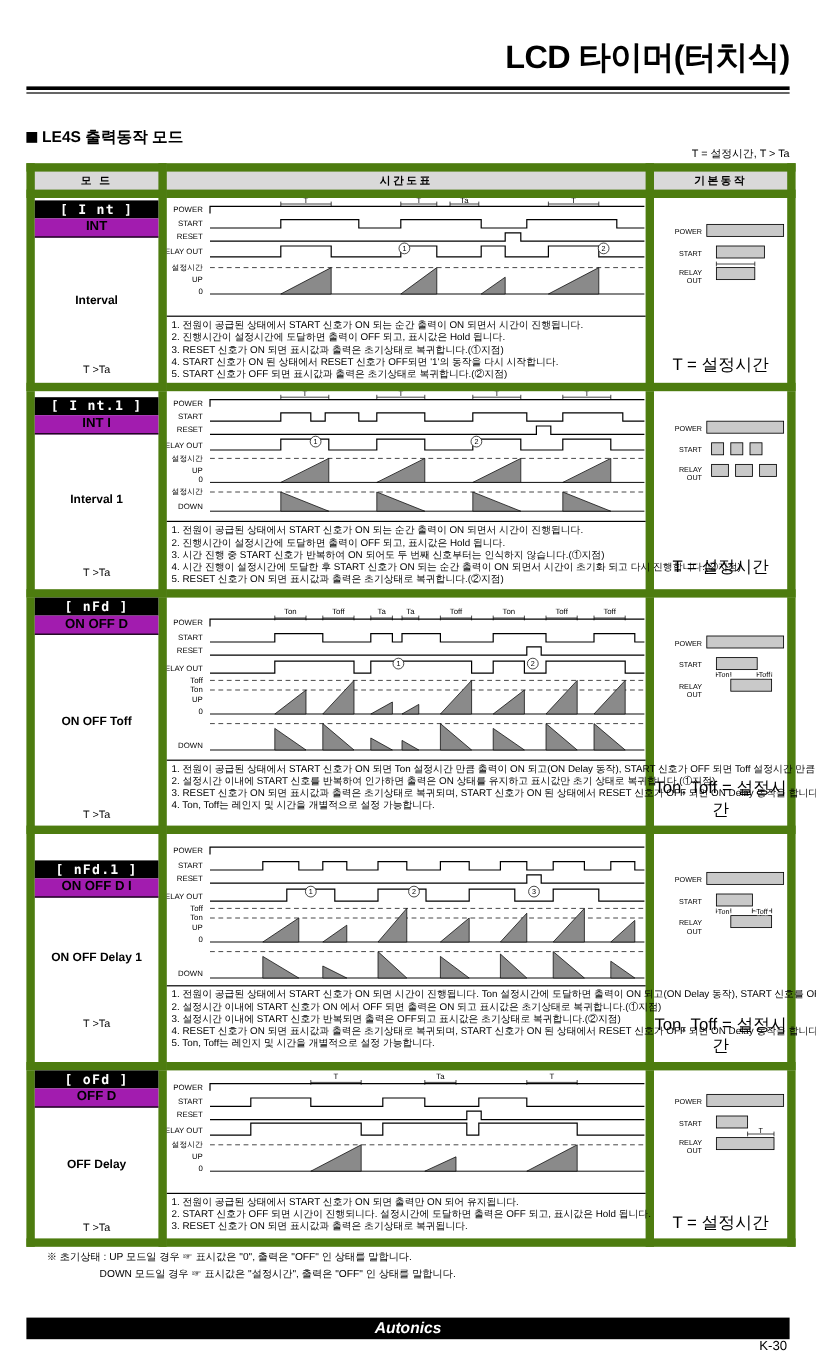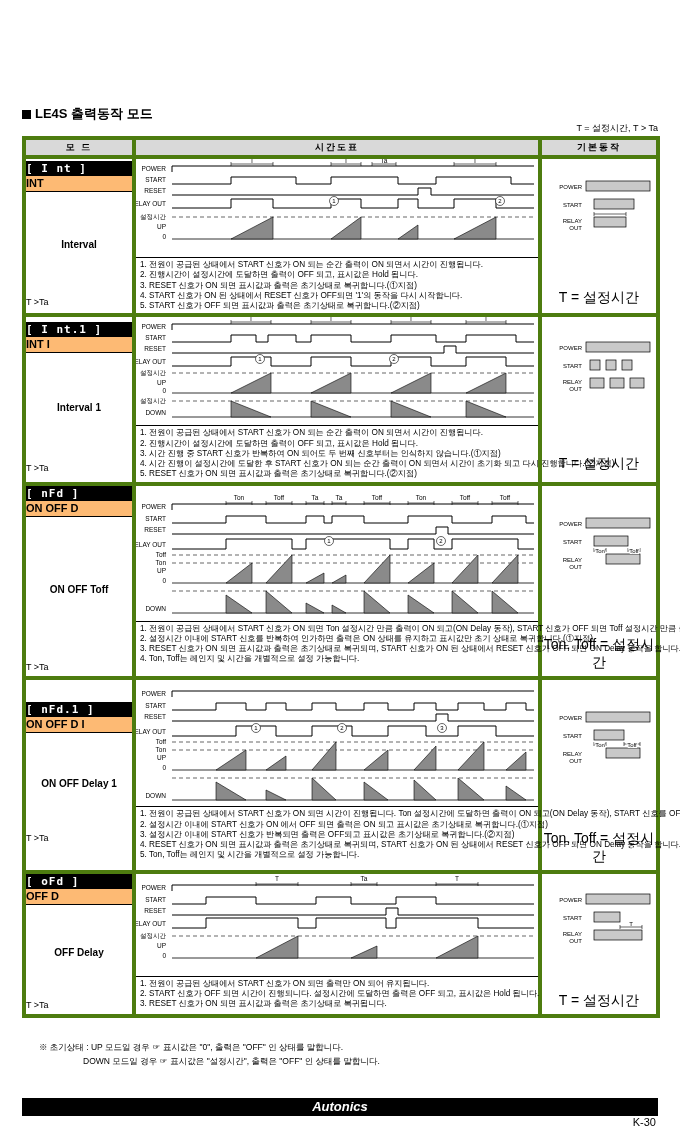--- a/index.html
+++ b/index.html
@@ -43,50 +43,51 @@
   .note-right{
     position:absolute;right:22px;top:122px;font-size:9px;
   }
   
   .tbl{
     position:absolute;left:22px;top:136px;width:636px;
     border-collapse:collapse;
     table-layout:fixed;
   }
   .tbl td,.tbl th{
-    border:4px solid #4d7c0f;
+    border:7px solid #4d7c0f;
     padding:0;
     vertical-align:middle;
     font-size:9px;
   }
   .colhead{
     background:#d9d9d9;
     text-align:center;
     font-weight:bold;
     height:15px;
     letter-spacing:2px;
   }
   .c-mode{width:110px;}
   .c-chart{width:406px;}
   .c-basic{width:118px;}
 
   
   .modecell{
+    text-align:center;
     vertical-align:top;
     padding:0;
   }
   .mode-lcd{
     background:#000;color:#fff;
     font-family:"DejaVu Sans Mono", monospace;
     font-size:11px;font-weight:bold;
     letter-spacing:1px;
     height:15px;line-height:15px;
   }
   .mode-name{
-    background:#fdba74;font-weight:bold;font-size:11px;
+    background:#a21caf;font-weight:bold;font-size:11px;
     height:15px;line-height:15px;border-bottom:1px solid #000;
   }
   .mode-full{
     font-weight:bold;font-size:10px;
   }
   .mode-t{
     font-size:9px;
   }
   .mode-inner{
     display:flex;flex-direction:column;justify-content:space-between;
@@ -128,20 +129,25 @@
   }
   .bottomnote{
     position:absolute;left:39px;width:636px;font-size:8.5px;line-height:1.4;
   }
 </style>
 </head>
 <body>
 
 <div class="page">
 
+  <div class="header">
+    <div class="title">LCD 타이머(터치식)</div>
+    <div class="rule"></div>
+    <div class="rule2"></div>
+  </div>
 
   <div class="sect">
     <span class="sq"></span><span>LE4S 출력동작 모드</span>
   </div>
   <div class="note-right">T = 설정시간, T &gt; Ta</div>
 
   <table class="tbl">
     <colgroup>
       <col class="c-mode">
         <col class="c-chart">

